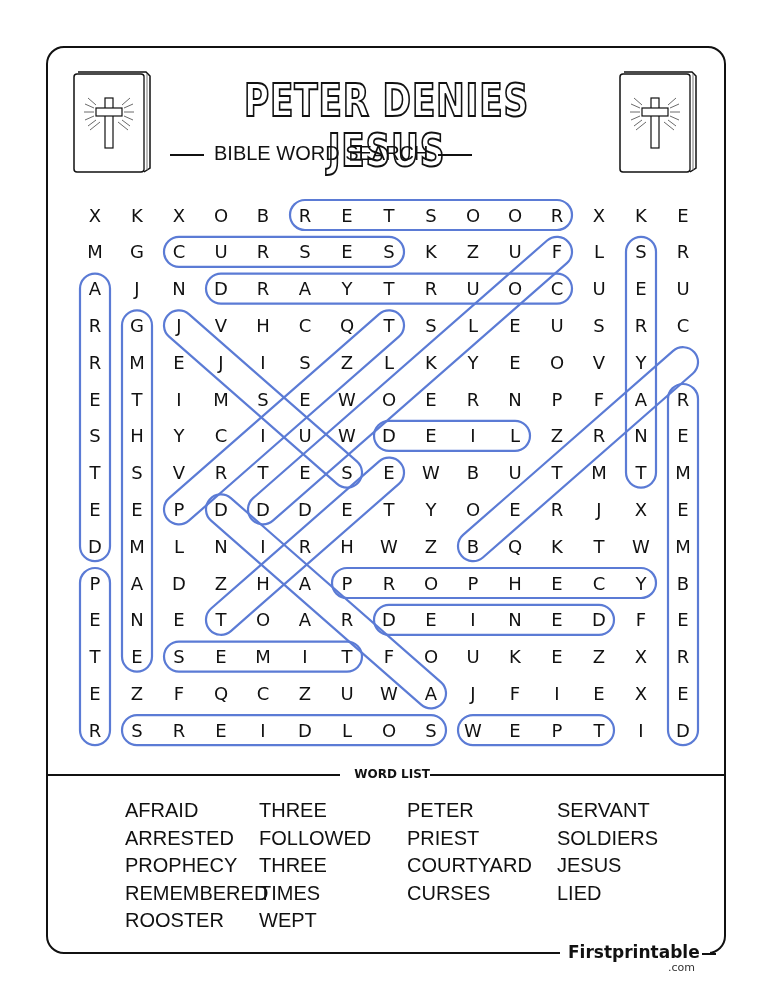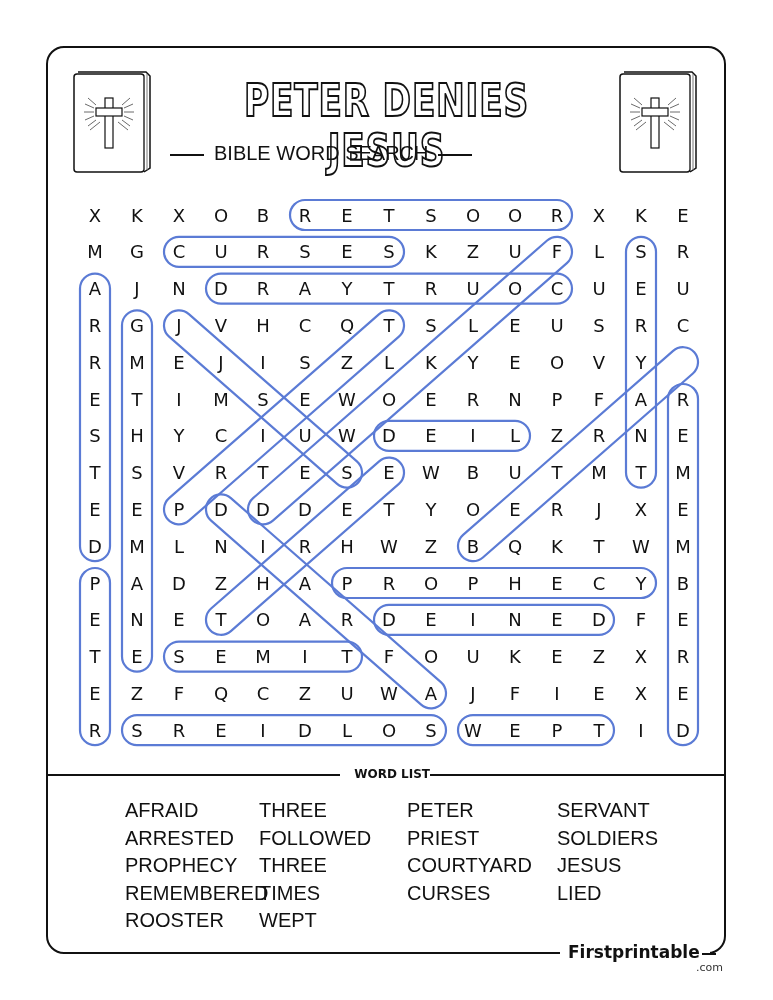--- a/index.html
+++ b/index.html
@@ -14,21 +14,21 @@
   svg.grid { position:absolute; left:0; top:0; }
   .grid text { font-family:"DejaVu Sans", sans-serif; font-size:18px; fill:#111; text-anchor:middle; dominant-baseline:central; }
   .oval { fill:none; stroke:#5b7bd5; stroke-width:2.2; }
   .wl-line { position:absolute; top:774px; height:2px; background:#111; }
   .wl-label { position:absolute; left:340px; top:766px; width:90px; text-align:right; font-family:"DejaVu Sans", sans-serif; font-size:12px; font-weight:bold; line-height:16px; }
   .words { position:absolute; top:797px; left:125px; display:grid; grid-template-columns:134px 148px 150px 150px; row-gap:0; }
   .words span { font-family:"Liberation Sans", sans-serif; font-size:20px; line-height:27.5px; white-space:nowrap; }
   .brand-mask { position:absolute; left:560px; top:946px; width:150px; height:14px; background:#fff; }
   .brand { position:absolute; left:568px; top:942px; font-family:"DejaVu Sans", sans-serif; font-weight:bold; font-size:17px; line-height:20px; }
   .brand-dash { position:absolute; left:702px; top:953px; width:14px; height:2px; background:#111; }
-  .brand-com { position:absolute; left:668px; top:961px; font-family:"DejaVu Sans", sans-serif; font-size:11px; color:#333;margin-left:28px; }
+  .brand-com { position:absolute; left:668px; top:961px; font-family:"DejaVu Sans", sans-serif; font-size:11px; color:#333; }
 </style>
 </head>
 <body>
 
 <div class="frame"></div>
 
 <svg class="book left" viewBox="0 0 80 106">
   <rect x="2" y="6" width="70" height="98" rx="3" fill="#fff" stroke="#111" stroke-width="1.5"></rect>
   <path d="M6 4 L74 4 L78 8 L78 100 L72 104" fill="none" stroke="#111" stroke-width="1.5"></path>
   <line x1="72" y1="8" x2="72" y2="102" stroke="#777" stroke-width="1"></line>

